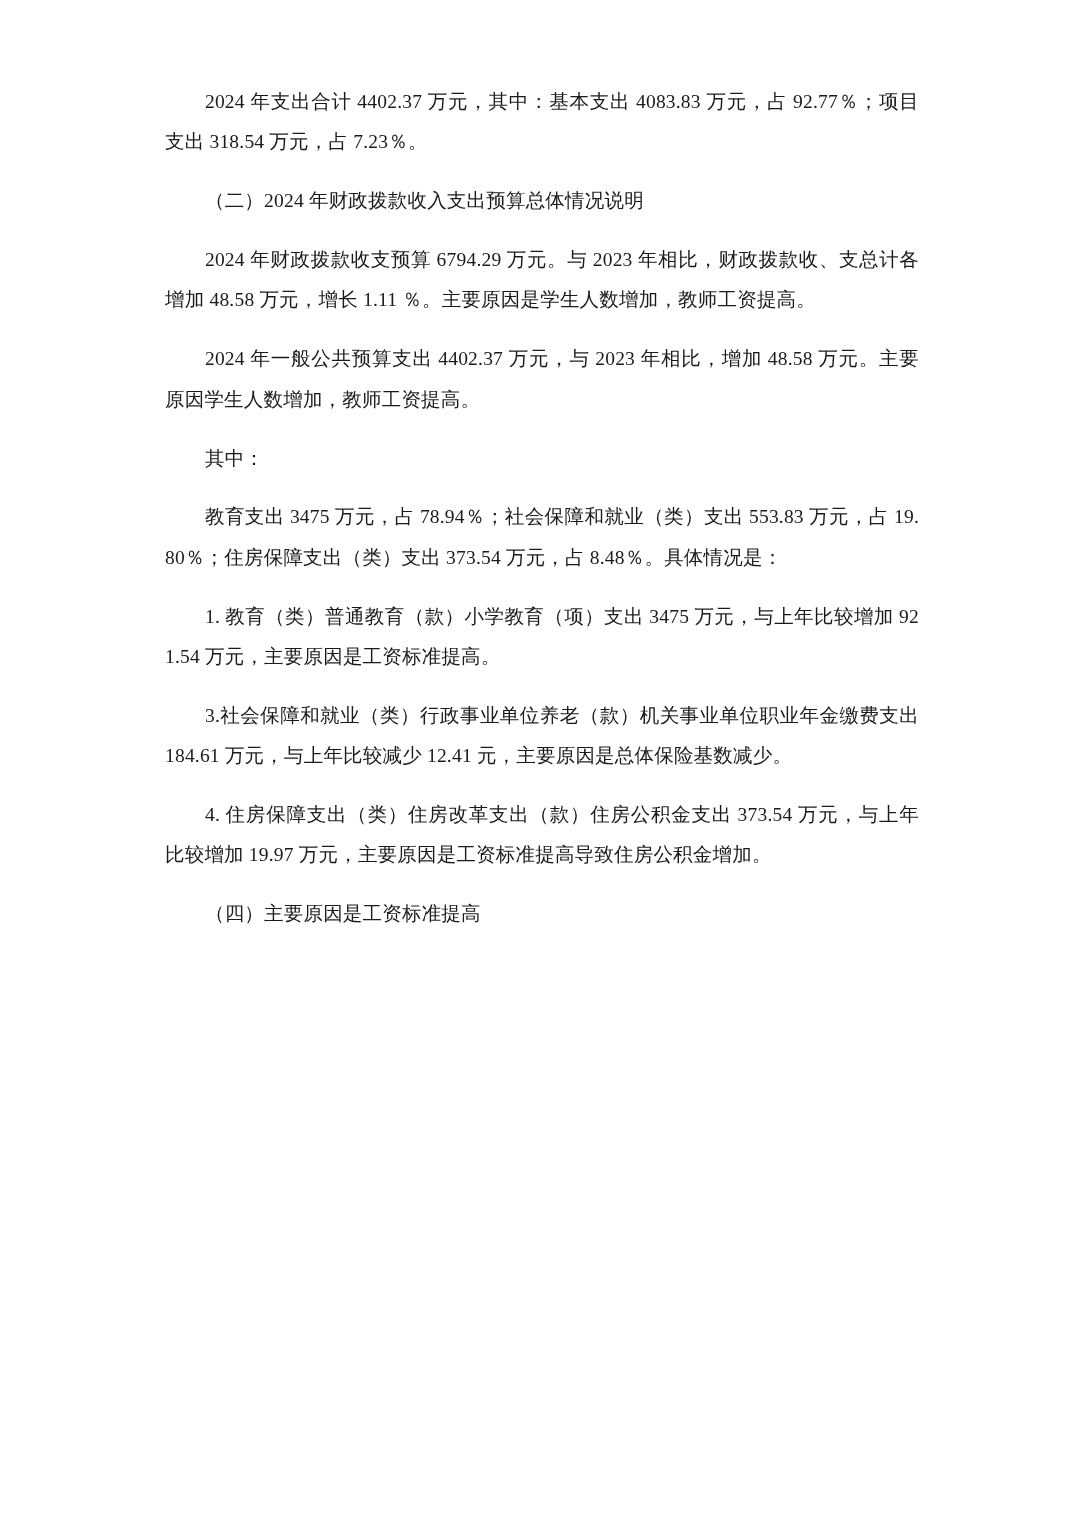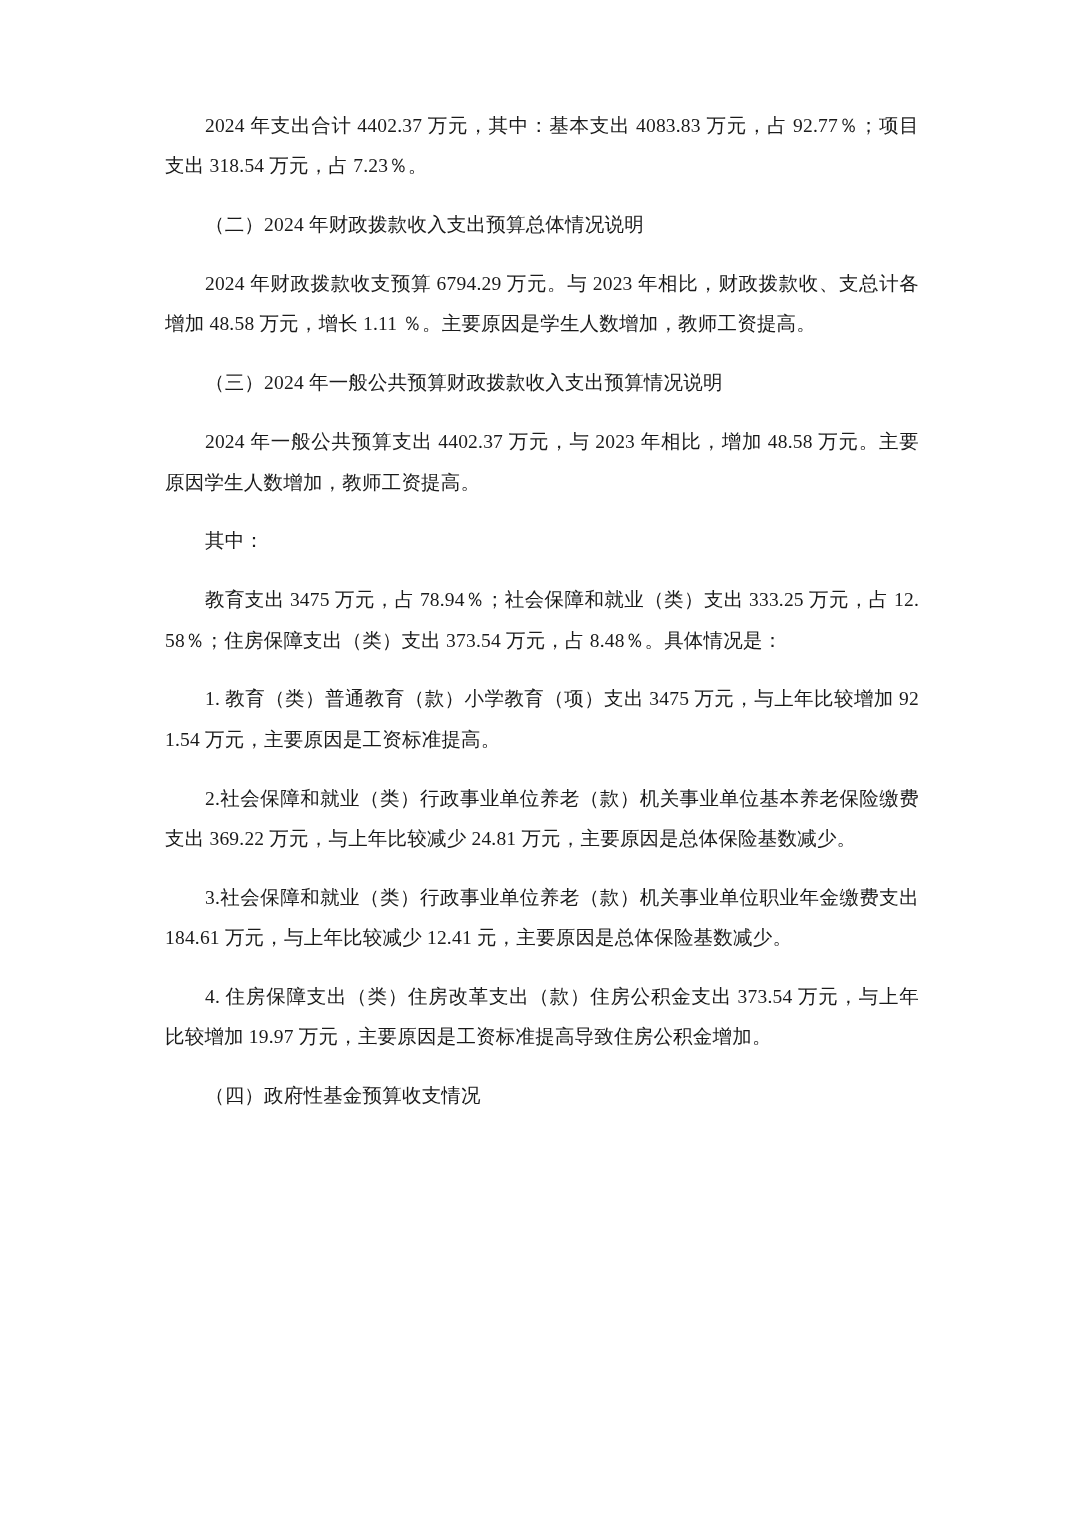--- a/index.html
+++ b/index.html
@@ -12,21 +12,21 @@
     height: 1520px;
     font-family: "Liberation Serif", "DejaVu Serif", serif;
     color: #1a1a1a;
   }
   .page {
     position: relative;
     width: 1074px;
     height: 1520px;
     background: #ffffff;
     box-sizing: border-box;
-    padding: 106px 155px 60px 165px;
+    padding: 82px 155px 60px 165px;
   }
   .doc-body {
     font-size: 19.5px;
     line-height: 2.07;
     text-align: justify;
     text-justify: inter-ideograph;
     letter-spacing: 0.2px;
   }
   p.para {
     margin: 0 0 18.5px 0;
@@ -38,23 +38,21 @@
   }
 </style>
 </head>
 <body>
 
 <div class="page">
   <div class="doc-body">
     <p class="para">2024 年支出合计 4402.37 万元，其中：基本支出 4083.83 万元，占 92.77％；项目支出 318.54 万元，占 7.23％。</p>
     <p class="para">（二）2024 年财政拨款收入支出预算总体情况说明</p>
     <p class="para">2024 年财政拨款收支预算 6794.29 万元。与 2023 年相比，财政拨款收、支总计各增加 48.58 万元，增长 1.11 ％。主要原因是学生人数增加，教师工资提高。</p>
-    <p class="para">（三）2024 年一般公共预算财政拨款收入支出预算情况说明</p>
     <p class="para">2024 年一般公共预算支出 4402.37 万元，与 2023 年相比，增加 48.58 万元。主要原因学生人数增加，教师工资提高。</p>
     <p class="para">其中：</p>
-    <p class="para">教育支出 3475 万元，占 78.94％；社会保障和就业（类）支出 333.25 万元，占 12.58％；住房保障支出（类）支出 373.54 万元，占 8.48％。具体情况是：</p>
+    <p class="para">教育支出 3475 万元，占 78.94％；社会保障和就业（类）支出 553.83 万元，占 19.80％；住房保障支出（类）支出 373.54 万元，占 8.48％。具体情况是：</p>
     <p class="para">1. 教育（类）普通教育（款）小学教育（项）支出 3475 万元，与上年比较增加 921.54 万元，主要原因是工资标准提高。</p>
-    <p class="para">2.社会保障和就业（类）行政事业单位养老（款）机关事业单位基本养老保险缴费支出 369.22 万元，与上年比较减少 24.81 万元，主要原因是总体保险基数减少。</p>
     <p class="para">3.社会保障和就业（类）行政事业单位养老（款）机关事业单位职业年金缴费支出 184.61 万元，与上年比较减少 12.41 元，主要原因是总体保险基数减少。</p>
     <p class="para">4. 住房保障支出（类）住房改革支出（款）住房公积金支出 373.54 万元，与上年比较增加 19.97 万元，主要原因是工资标准提高导致住房公积金增加。</p>
-    <p class="para">（四）政府性基金预算收支情况</p>
+    <p class="para">（四）主要原因是工资标准提高</p>
   </div>
 </div>
 
 </body></html>

